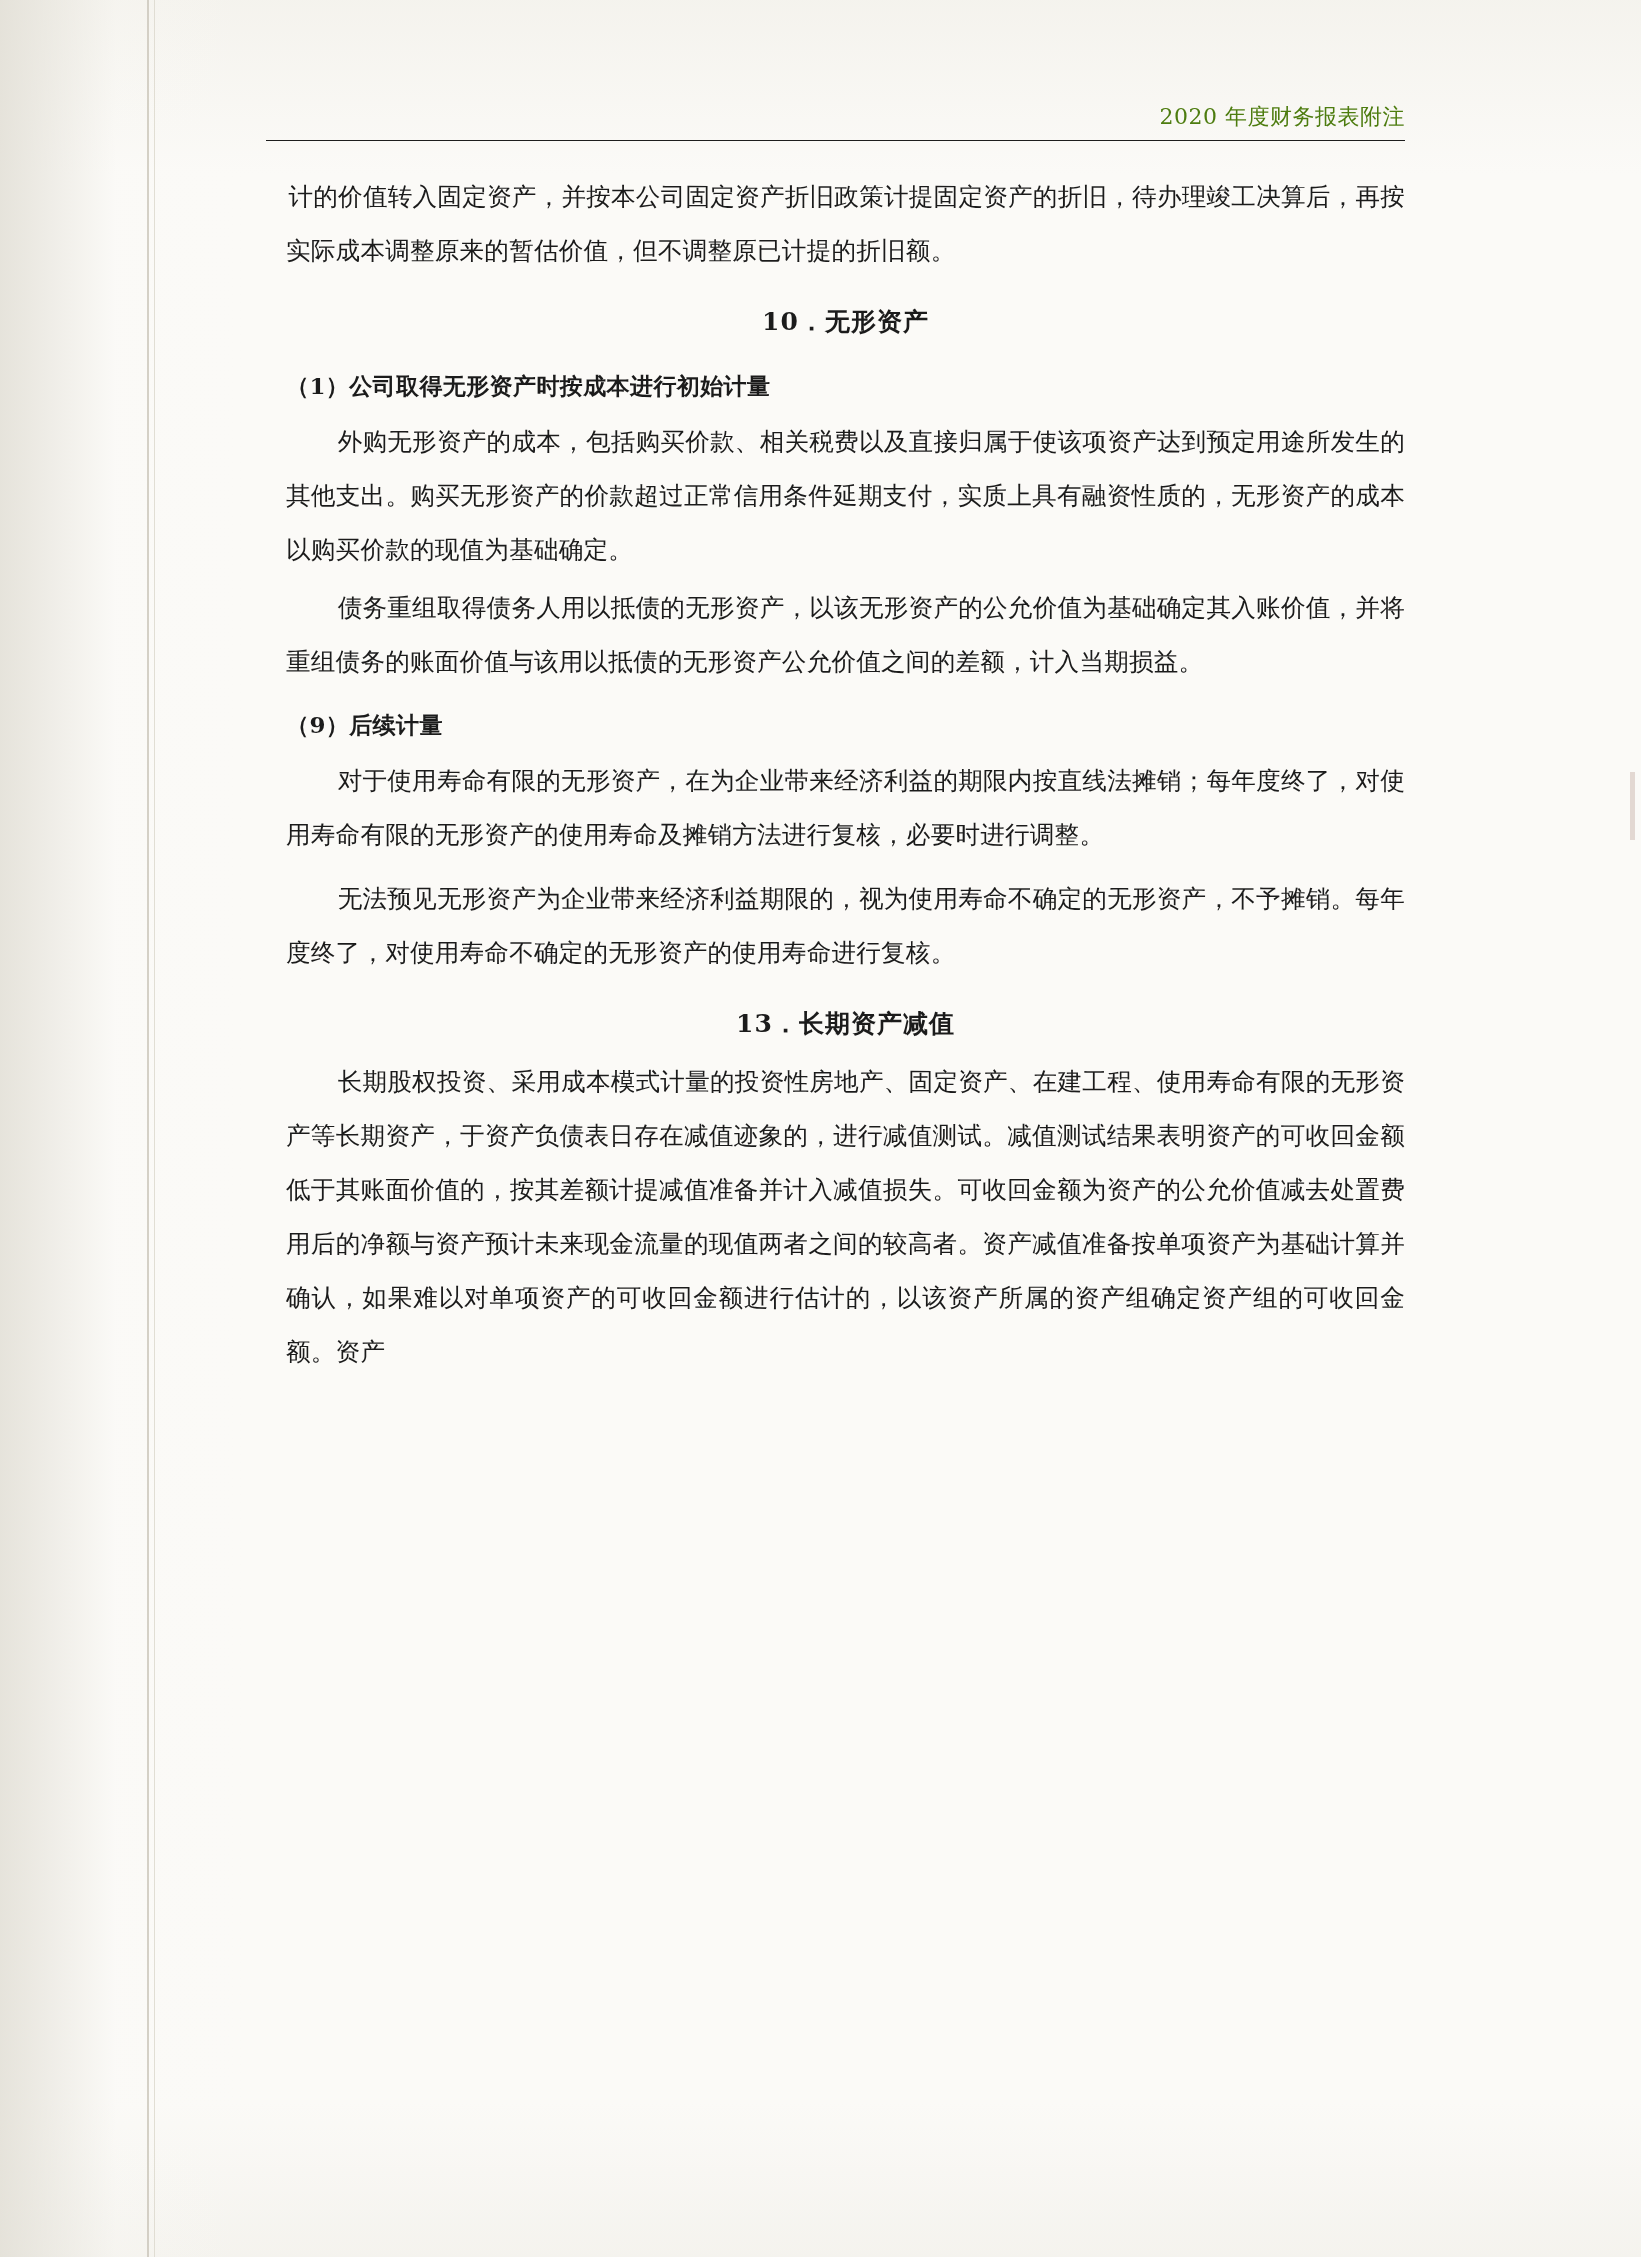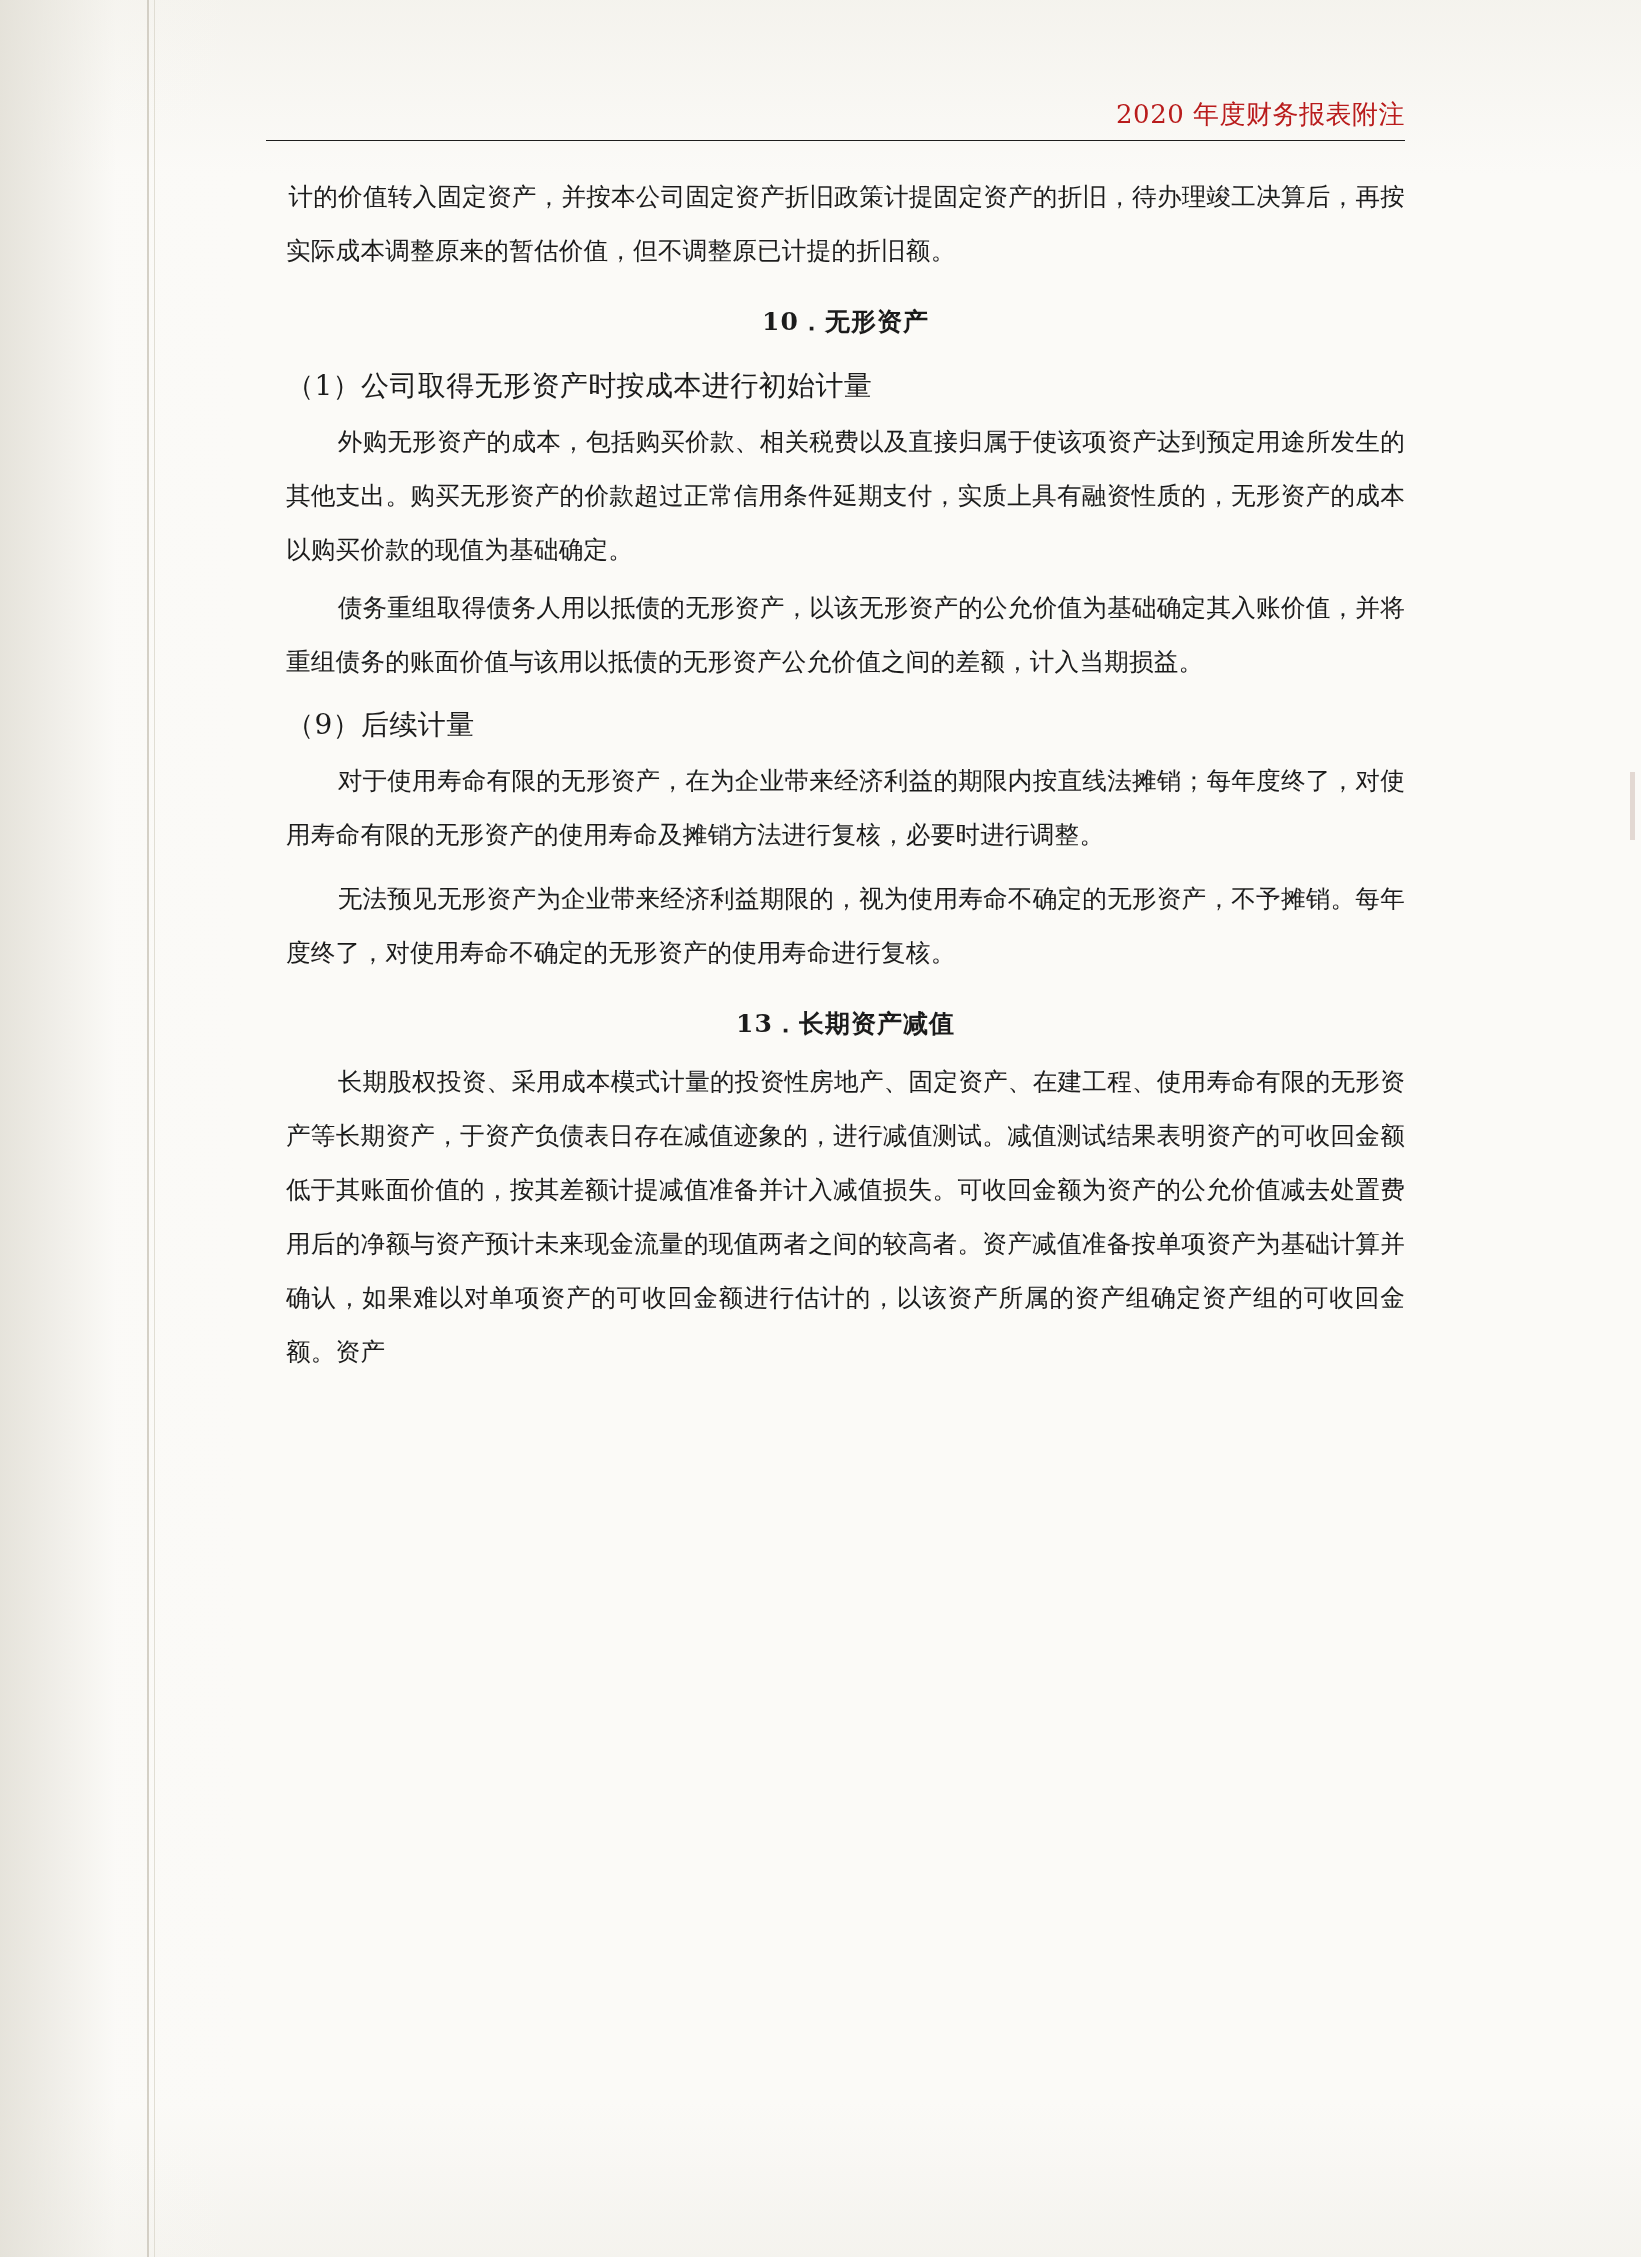--- a/index.html
+++ b/index.html
@@ -57,23 +57,23 @@
     width: 1139px;
   }
 
   .header-row {
     display: flex;
     justify-content: flex-end;
     align-items: flex-end;
     height: 39px;
   }
   .header-title {
-    font-size: 26px;
+    font-size: 22px;
     letter-spacing: 0.5px;
-    color: #b91c1c;
+    color: #4d7c0f;
     font-family: "DejaVu Serif", "Liberation Serif", serif;
   }
   .header-rule {
     margin-top: 7.7px;
     border-top: 1.9px solid #1d1d1d;
     width: 100%;
   }
 
   .body {
     margin-top: 29px;
@@ -96,24 +96,24 @@
   }
   h3.section {
     font-size: 25px;
     line-height: 54px;
     margin: 17.4px 0 3.9px 0;
     font-weight: bold;
     letter-spacing: 1px;
     text-align: center;
   }
   p.subsection {
-    font-size: 28px;
+    font-size: 23px;
     line-height: 54px;
     margin: 9.7px 0 1.9px 0;
-    font-weight: normal;
+    font-weight: bold;
     letter-spacing: 0.4px;
   }
   .spacer-sm { height: 5.8px; }
 </style>
 </head>
 <body>
 
 <div class="page">
 
   <div class="paper-tint"></div>

